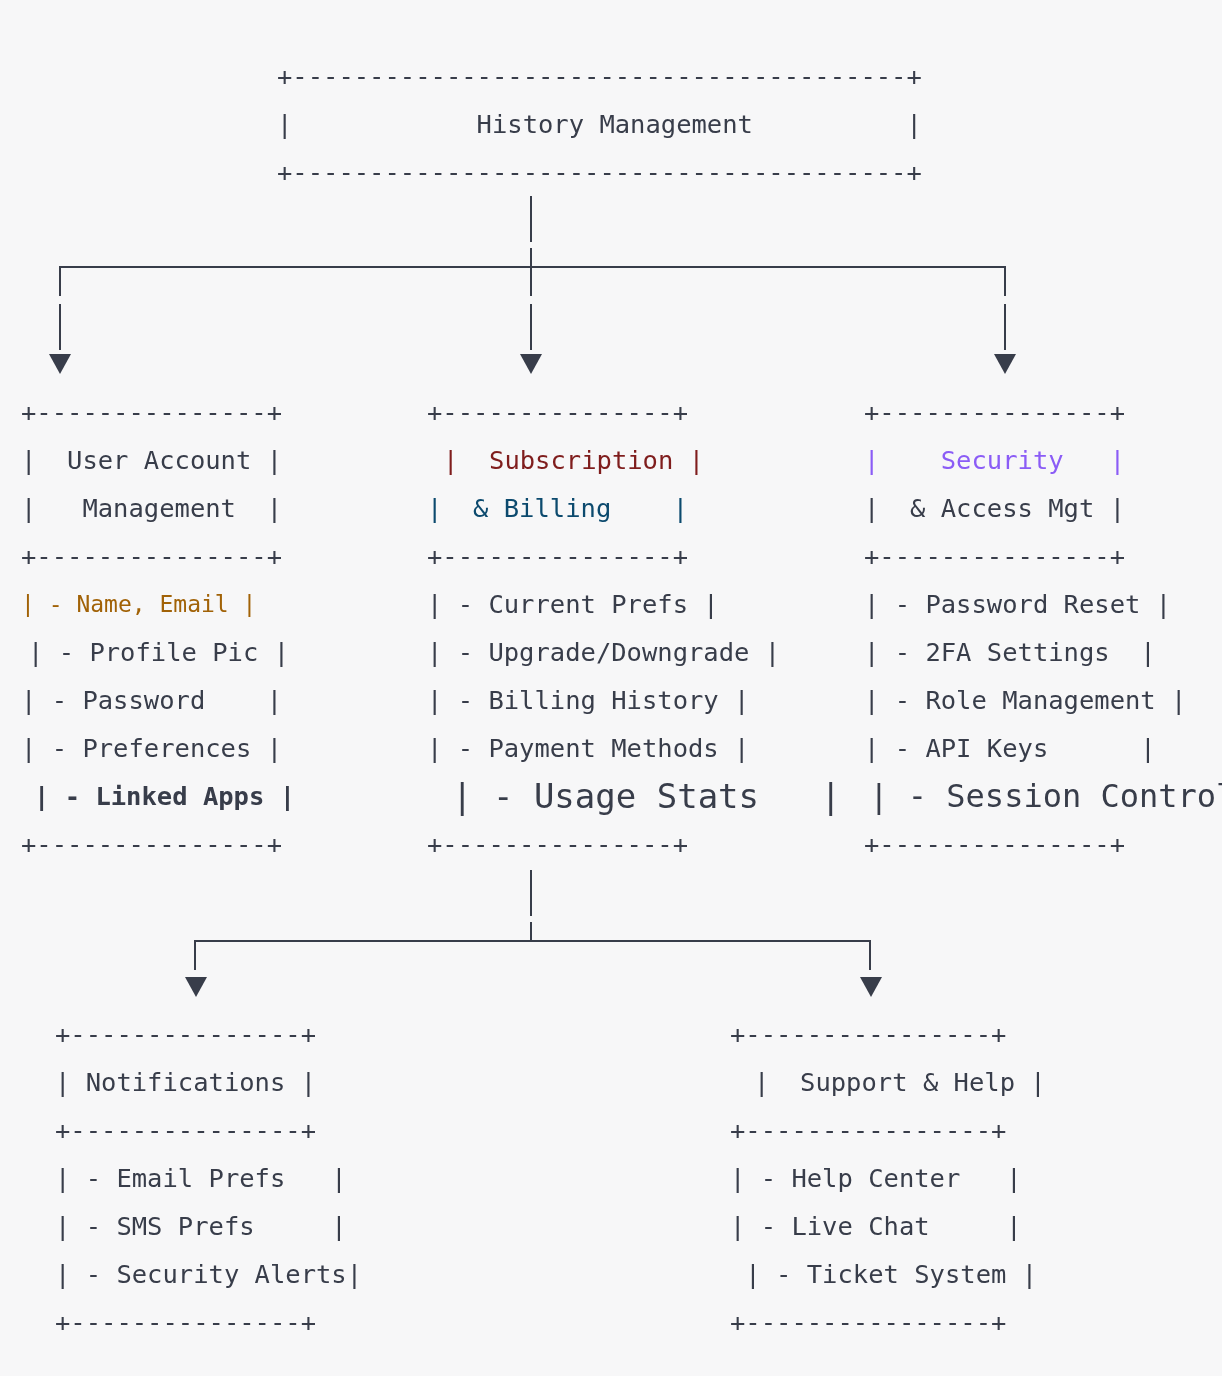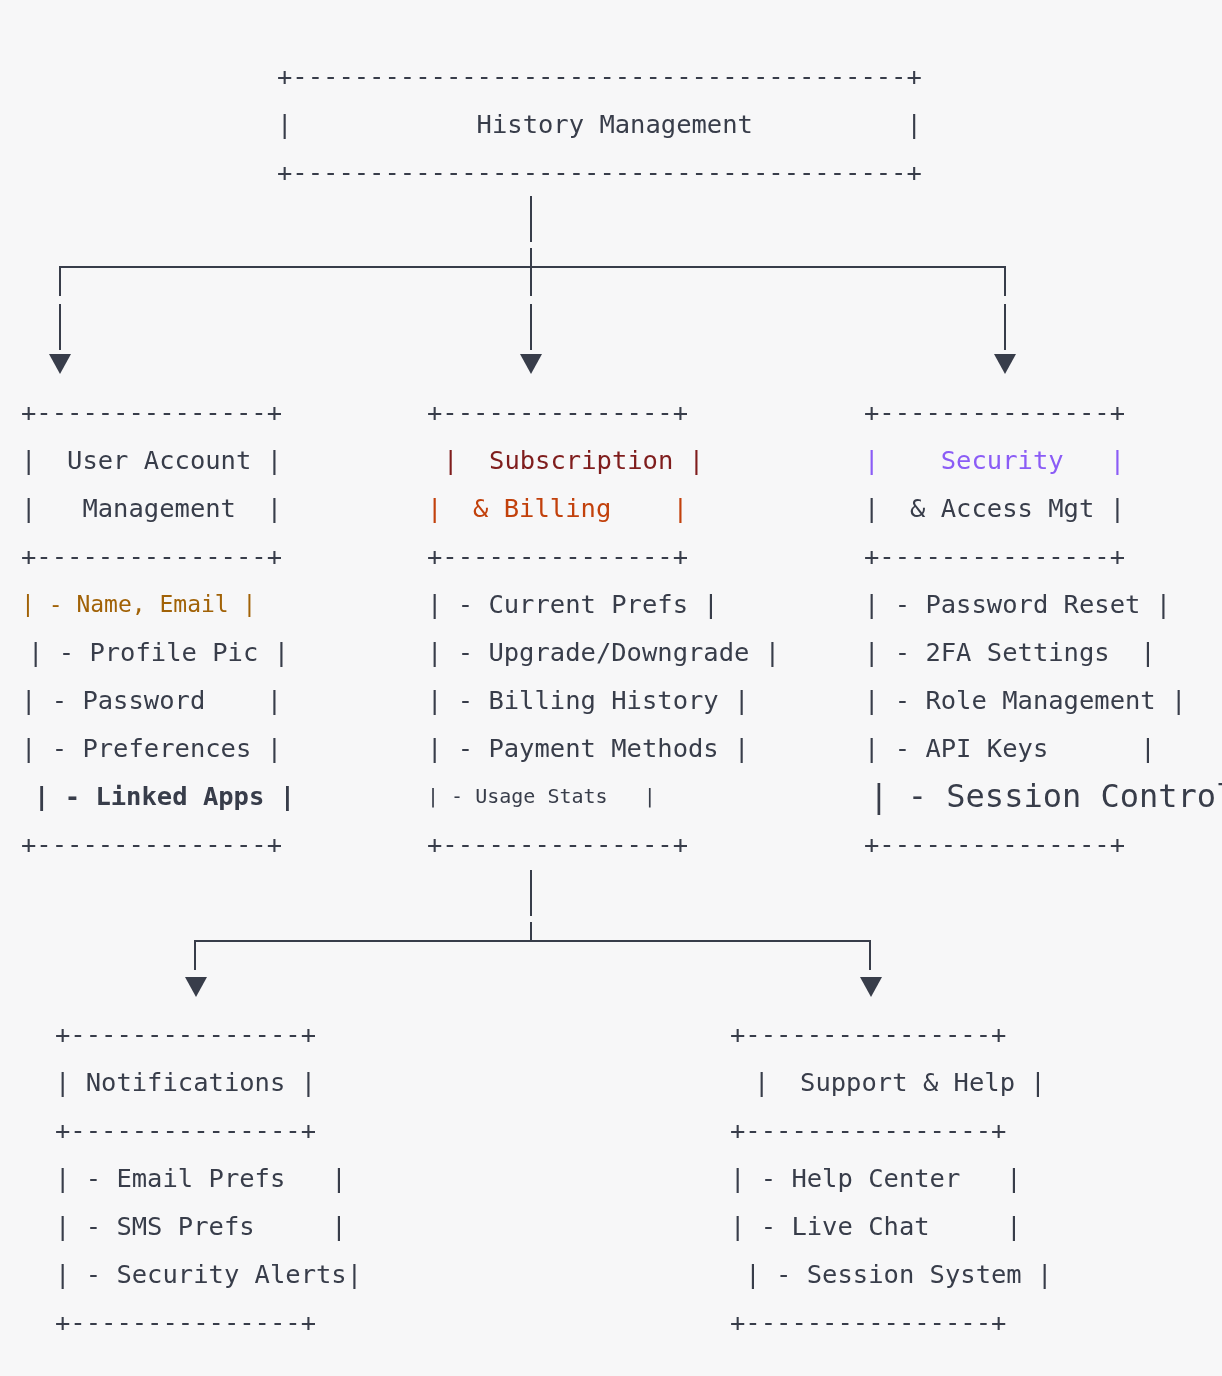--- a/index.html
+++ b/index.html
@@ -98,27 +98,27 @@
     <pre class="ascii-line" style="left: 28px; top: 628px; color: rgb(56, 61, 74); font-size: 25.5px; line-height: 48px;">| - Profile Pic |</pre>
     <pre class="ascii-line" style="left: 21px; top: 676px; color: rgb(56, 61, 74); font-size: 25.5px; line-height: 48px;">| - Password    |</pre>
     <pre class="ascii-line" style="left: 21px; top: 724px; color: rgb(56, 61, 74); font-size: 25.5px; line-height: 48px;">| - Preferences |</pre>
     <pre class="ascii-line" style="left: 34px; top: 772px; color: rgb(56, 61, 74); font-size: 25.5px; line-height: 48px; font-weight: bold;">| - Linked Apps |</pre>
     <pre class="ascii-line" style="left: 21px; top: 820px; color: rgb(56, 61, 74); font-size: 25.5px; line-height: 48px;">+---------------+</pre>
   </div>
 
   <div class="group">
     <pre class="ascii-line" style="left: 427px; top: 388px; color: rgb(56, 61, 74); font-size: 25.5px; line-height: 48px;">+---------------+</pre>
     <pre class="ascii-line" style="left: 427px; top: 436px; color: #7f1d1d; font-size: 25.5px; line-height: 48px; margin-left: 16px;">|  Subscription |</pre>
-    <pre class="ascii-line" style="left: 427px; top: 484px; color: #c2410c; font-size: 25.5px; line-height: 48px;">|  &amp; Billing    |</pre>
+    <pre class="ascii-line" style="left: 427px; top: 484px; color: #0c4a6e; font-size: 25.5px; line-height: 48px;">|  &amp; Billing    |</pre>
     <pre class="ascii-line" style="left: 427px; top: 532px; color: rgb(56, 61, 74); font-size: 25.5px; line-height: 48px;">+---------------+</pre>
     <pre class="ascii-line" style="left: 427px; top: 580px; color: rgb(56, 61, 74); font-size: 25.5px; line-height: 48px;">| - Current Prefs |</pre>
     <pre class="ascii-line" style="left: 427px; top: 628px; color: rgb(56, 61, 74); font-size: 25.5px; line-height: 48px;">| - Upgrade/Downgrade |</pre>
     <pre class="ascii-line" style="left: 427px; top: 676px; color: rgb(56, 61, 74); font-size: 25.5px; line-height: 48px;">| - Billing History |</pre>
     <pre class="ascii-line" style="left: 427px; top: 724px; color: rgb(56, 61, 74); font-size: 25.5px; line-height: 48px;">| - Payment Methods |</pre>
-    <pre class="ascii-line" style="left: 427px; top: 772px; color: rgb(56, 61, 74); font-size: 20px; line-height: 48px;">| - Usage Stats   |</pre>
+    <pre class="ascii-line" style="left: 452px; top: 772px; color: rgb(56, 61, 74); font-size: 34px; line-height: 48px;">| - Usage Stats   |</pre>
     <pre class="ascii-line" style="left: 427px; top: 820px; color: rgb(56, 61, 74); font-size: 25.5px; line-height: 48px;">+---------------+</pre>
   </div>
 
   <div class="group">
     <pre class="ascii-line" style="left: 864px; top: 388px; color: rgb(56, 61, 74); font-size: 25.5px; line-height: 48px;">+---------------+</pre>
     <pre class="ascii-line" style="left: 864px; top: 436px; color: #8b5cf6; font-size: 25.5px; line-height: 48px;">|    Security   |</pre>
     <pre class="ascii-line" style="left: 864px; top: 484px; color: rgb(56, 61, 74); font-size: 25.5px; line-height: 48px;">|  &amp; Access Mgt |</pre>
     <pre class="ascii-line" style="left: 864px; top: 532px; color: rgb(56, 61, 74); font-size: 25.5px; line-height: 48px;">+---------------+</pre>
     <pre class="ascii-line" style="left: 864px; top: 580px; color: rgb(56, 61, 74); font-size: 25.5px; line-height: 48px;">| - Password Reset |</pre>
     <pre class="ascii-line" style="left: 864px; top: 628px; color: rgb(56, 61, 74); font-size: 25.5px; line-height: 48px;">| - 2FA Settings  |</pre>
@@ -149,17 +149,17 @@
     <pre class="ascii-line" style="left: 55px; top: 1250px; color: rgb(56, 61, 74); font-size: 25.5px; line-height: 48px;">| - Security Alerts|</pre>
     <pre class="ascii-line" style="left: 55px; top: 1298px; color: rgb(56, 61, 74); font-size: 25.5px; line-height: 48px;">+---------------+</pre>
   </div>
 
   <div class="group">
     <pre class="ascii-line" style="left: 730px; top: 1010px; color: rgb(56, 61, 74); font-size: 25.5px; line-height: 48px;">+----------------+</pre>
     <pre class="ascii-line" style="left: 730px; top: 1058px; color: rgb(56, 61, 74); font-size: 25.5px; line-height: 48px; margin-left: 24px;">|  Support &amp; Help |</pre>
     <pre class="ascii-line" style="left: 730px; top: 1106px; color: rgb(56, 61, 74); font-size: 25.5px; line-height: 48px;">+----------------+</pre>
     <pre class="ascii-line" style="left: 730px; top: 1154px; color: rgb(56, 61, 74); font-size: 25.5px; line-height: 48px;">| - Help Center   |</pre>
     <pre class="ascii-line" style="left: 730px; top: 1202px; color: rgb(56, 61, 74); font-size: 25.5px; line-height: 48px;">| - Live Chat     |</pre>
-    <pre class="ascii-line" style="left: 730px; top: 1250px; color: rgb(56, 61, 74); font-size: 25.5px; line-height: 48px;"> | - Session System |</pre>
+    <pre class="ascii-line" style="left: 730px; top: 1250px; color: rgb(56, 61, 74); font-size: 25.5px; line-height: 48px;"> | - Ticket System |</pre>
     <pre class="ascii-line" style="left: 730px; top: 1298px; color: rgb(56, 61, 74); font-size: 25.5px; line-height: 48px;">+----------------+</pre>
   </div>
 
 </div>
 
 </body></html>

